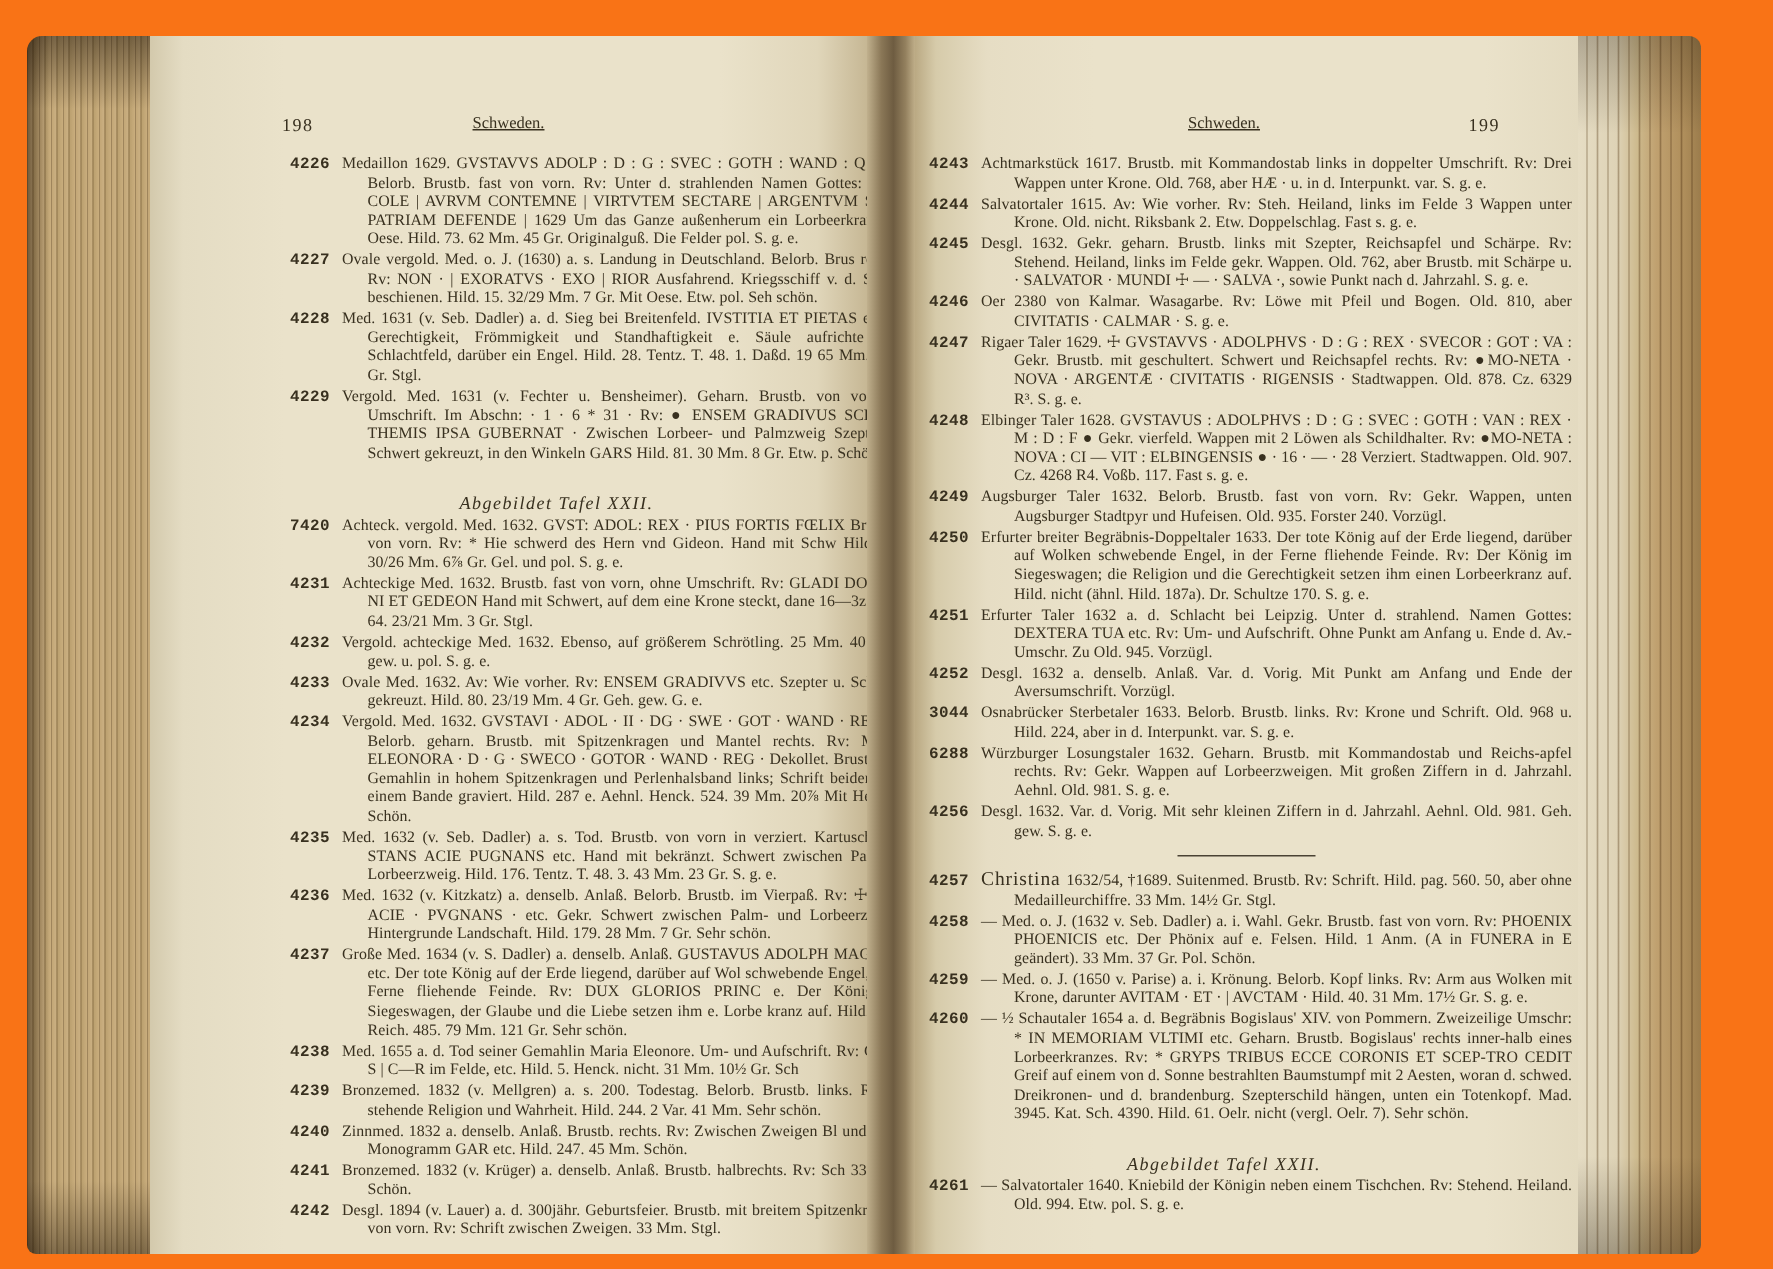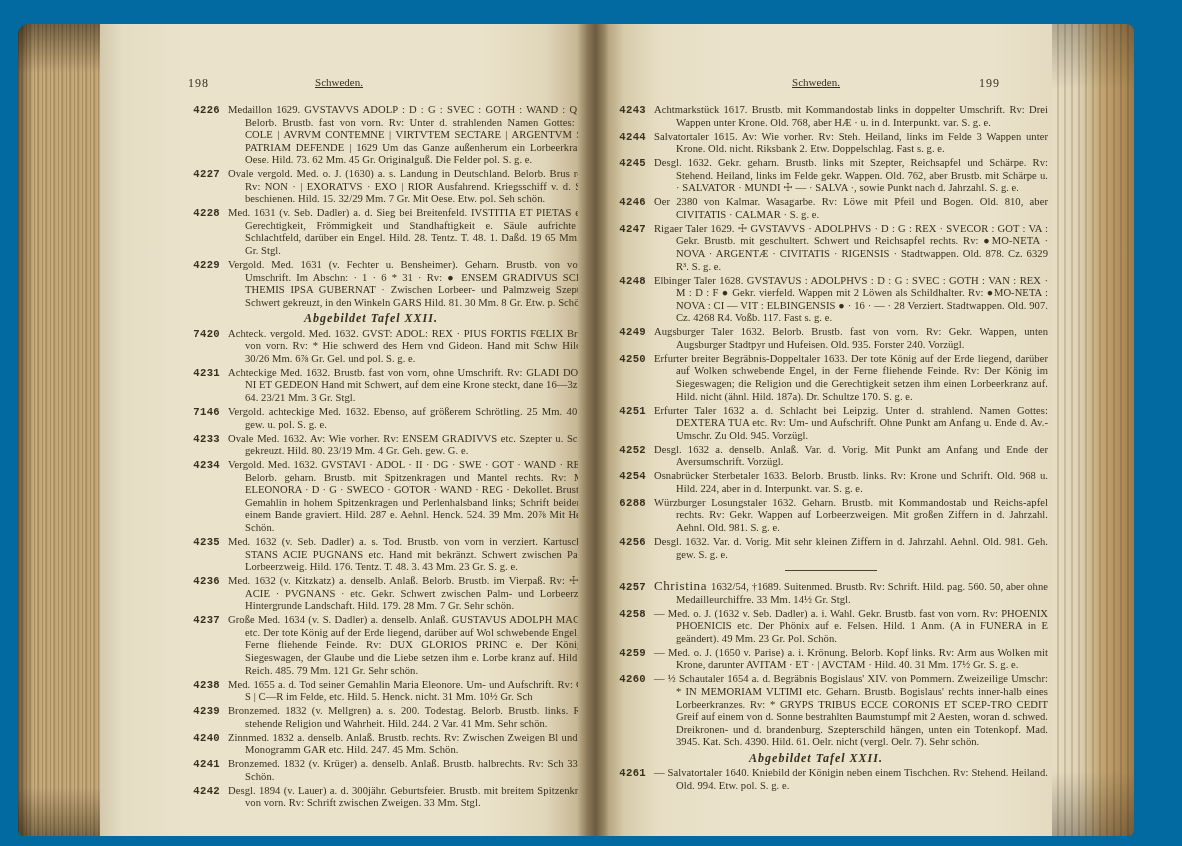--- a/index.html
+++ b/index.html
@@ -1,16 +1,16 @@
 <!DOCTYPE html>
 <html><head>
 <meta charset="utf-8">
 <style>
   html,body{margin:0;padding:0;background:#0a0807;}
-  #stage{position:relative;width:1182px;height:846px;background:#0369a1;overflow:hidden;
+  #stage{position:relative;width:1182px;height:846px;background:#f97316;overflow:hidden;
          font-family:"Liberation Serif","DejaVu Serif",serif;}
   
   .edge-left{position:absolute;left:18px;top:24px;width:82px;height:812px;border-radius:10px 0 0 6px;
     background:
       linear-gradient(180deg,rgba(20,10,0,.45) 0,rgba(0,0,0,0) 6%,rgba(0,0,0,0) 94%,rgba(20,10,0,.4) 100%),
       linear-gradient(90deg,rgba(30,15,0,.5) 0,rgba(0,0,0,0) 18%),
       repeating-linear-gradient(90deg,#8d744e 0px,#c4a878 1px,#c9ae80 3px,#977d52 4px,#bda271 5px,#c9ad7d 8px);}
   
   .edge-right{position:absolute;left:1052px;top:24px;width:82px;height:812px;border-radius:0 8px 6px 0;
     background:
@@ -35,21 +35,21 @@
     letter-spacing:.05px;}
   .page-left .entries{left:70px;width:432px;}
   .page-right .entries{left:4px;width:434px;}
   .entry{padding-left:75px;text-indent:-75px;margin-bottom:1.5px;}
   .page-right .entry{padding-left:62px;text-indent:-62px;}
   .entry-num{display:inline-block;width:50px;text-align:right;margin-right:8px;font-weight:bold;
     text-indent:0;letter-spacing:.3px;font-family:Liberation Mono, monospace;}
   .page-right .entry-num{width:32px;}
   .leadin{font-size:13px;letter-spacing:.6px;}
   .section-heading{text-align:center;font-style:italic;font-size:12px;letter-spacing:1px;
-    margin:3px 0 3px 0;padding-right:30px;font-weight:bold;}
+    margin:20px 0 3px 0;padding-right:30px;}
   .divider{border:0;border-top:1px solid #4a4234;width:92px;margin:9px auto 9px auto;}
 </style>
 </head>
 <body>
 
 <div id="stage">
   <div class="edge-left"></div>
   <div class="edge-right"></div>
 
   <div class="page page-left">
@@ -58,21 +58,21 @@
       <span class="rh-title">Schweden.</span>
     </div>
     <div class="entries">
         <div class="entry"><span class="entry-num">4226</span><span>Medaillon 1629. GVSTAVVS ADOLP : D : G : SVEC : GOTH : WAND : Q : RE Belorb. Brustb. fast von vorn. Rv: Unter d. strahlenden Namen Gottes: DEV COLE | AVRVM CONTEMNE | VIRTVTEM SECTARE | ARGENTVM SPER PATRIAM DEFENDE | 1629 Um das Ganze außenherum ein Lorbeerkran mit Oese. Hild. 73. 62 Mm. 45 Gr. Originalguß. Die Felder pol. S. g. e.</span></div>
         <div class="entry"><span class="entry-num">4227</span><span>Ovale vergold. Med. o. J. (1630) a. s. Landung in Deutschland. Belorb. Brus rechts. Rv: NON · | EXORATVS · EXO | RIOR Ausfahrend. Kriegsschiff v. d. Sonne beschienen. Hild. 15. 32/29 Mm. 7 Gr. Mit Oese. Etw. pol. Seh schön.</span></div>
         <div class="entry"><span class="entry-num">4228</span><span>Med. 1631 (v. Seb. Dadler) a. d. Sieg bei Breitenfeld. IVSTITIA ET PIETAS e. Die Gerechtigkeit, Frömmigkeit und Standhaftigkeit e. Säule aufrichte Rv: Schlachtfeld, darüber ein Engel. Hild. 28. Tentz. T. 48. 1. Daßd. 19 65 Mm. 58⅞ Gr. Stgl.</span></div>
         <div class="entry"><span class="entry-num">4229</span><span>Vergold. Med. 1631 (v. Fechter u. Bensheimer). Geharn. Brustb. von vorn, i. Umschrift. Im Abschn: · 1 · 6 * 31 · Rv: ● ENSEM GRADIVUS SCEPTR THEMIS IPSA GUBERNAT · Zwischen Lorbeer- und Palmzweig Szepter u. Schwert gekreuzt, in den Winkeln GARS Hild. 81. 30 Mm. 8 Gr. Etw. p. Schön.</span></div>
         <div class="section-heading">Abgebildet Tafel XXII.</div>
         <div class="entry"><span class="entry-num">7420</span><span>Achteck. vergold. Med. 1632. GVST: ADOL: REX · PIUS FORTIS FŒLIX Bru fast von vorn. Rv: * Hie schwerd des Hern vnd Gideon. Hand mit Schw Hild. 63. 30/26 Mm. 6⅞ Gr. Gel. und pol. S. g. e.</span></div>
         <div class="entry"><span class="entry-num">4231</span><span>Achteckige Med. 1632. Brustb. fast von vorn, ohne Umschrift. Rv: GLADI DOMI—NI ET GEDEON Hand mit Schwert, auf dem eine Krone steckt, dane 16—3z Hild. 64. 23/21 Mm. 3 Gr. Stgl.</span></div>
-        <div class="entry"><span class="entry-num">7146</span><span>Vergold. achteckige Med. 1632. Ebenso, auf größerem Schrötling. 25 Mm. 40 Geh. gew. u. pol. S. g. e.</span></div>
+        <div class="entry"><span class="entry-num">4232</span><span>Vergold. achteckige Med. 1632. Ebenso, auf größerem Schrötling. 25 Mm. 40 Geh. gew. u. pol. S. g. e.</span></div>
         <div class="entry"><span class="entry-num">4233</span><span>Ovale Med. 1632. Av: Wie vorher. Rv: ENSEM GRADIVVS etc. Szepter u. Schwert gekreuzt. Hild. 80. 23/19 Mm. 4 Gr. Geh. gew. G. e.</span></div>
         <div class="entry"><span class="entry-num">4234</span><span>Vergold. Med. 1632. GVSTAVI · ADOL · II · DG · SWE · GOT · WAND · REX 16 Belorb. geharn. Brustb. mit Spitzenkragen und Mantel rechts. Rv: MARI ELEONORA · D · G · SWECO · GOTOR · WAND · REG · Dekollet. Brustb. sei Gemahlin in hohem Spitzenkragen und Perlenhalsband links; Schrift beiders auf einem Bande graviert. Hild. 287 e. Aehnl. Henck. 524. 39 Mm. 20⅞ Mit Henkel. Schön.</span></div>
         <div class="entry"><span class="entry-num">4235</span><span>Med. 1632 (v. Seb. Dadler) a. s. Tod. Brustb. von vorn in verziert. Kartusch Rv: STANS ACIE PUGNANS etc. Hand mit bekränzt. Schwert zwischen Pal und Lorbeerzweig. Hild. 176. Tentz. T. 48. 3. 43 Mm. 23 Gr. S. g. e.</span></div>
         <div class="entry"><span class="entry-num">4236</span><span>Med. 1632 (v. Kitzkatz) a. denselb. Anlaß. Belorb. Brustb. im Vierpaß. Rv: ☩ STA ACIE · PVGNANS · etc. Gekr. Schwert zwischen Palm- und Lorbeerzweig. Hintergrunde Landschaft. Hild. 179. 28 Mm. 7 Gr. Sehr schön.</span></div>
         <div class="entry"><span class="entry-num">4237</span><span>Große Med. 1634 (v. S. Dadler) a. denselb. Anlaß. GUSTAVUS ADOLPH MAGNUS etc. Der tote König auf der Erde liegend, darüber auf Wol schwebende Engel, in d. Ferne fliehende Feinde. Rv: DUX GLORIOS PRINC e. Der König im Siegeswagen, der Glaube und die Liebe setzen ihm e. Lorbe kranz auf. Hild. 188. Reich. 485. 79 Mm. 121 Gr. Sehr schön.</span></div>
         <div class="entry"><span class="entry-num">4238</span><span>Med. 1655 a. d. Tod seiner Gemahlin Maria Eleonore. Um- und Aufschrift. Rv: G. R | S | C—R im Felde, etc. Hild. 5. Henck. nicht. 31 Mm. 10½ Gr. Sch</span></div>
         <div class="entry"><span class="entry-num">4239</span><span>Bronzemed. 1832 (v. Mellgren) a. s. 200. Todestag. Belorb. Brustb. links. Rv: D stehende Religion und Wahrheit. Hild. 244. 2 Var. 41 Mm. Sehr schön.</span></div>
         <div class="entry"><span class="entry-num">4240</span><span>Zinnmed. 1832 a. denselb. Anlaß. Brustb. rechts. Rv: Zwischen Zweigen Bl und gekr. Monogramm GAR etc. Hild. 247. 45 Mm. Schön.</span></div>
         <div class="entry"><span class="entry-num">4241</span><span>Bronzemed. 1832 (v. Krüger) a. denselb. Anlaß. Brustb. halbrechts. Rv: Sch 33 Mm. Schön.</span></div>
         <div class="entry"><span class="entry-num">4242</span><span>Desgl. 1894 (v. Lauer) a. d. 300jähr. Geburtsfeier. Brustb. mit breitem Spitzenkra fast von vorn. Rv: Schrift zwischen Zweigen. 33 Mm. Stgl.</span></div>
@@ -90,25 +90,25 @@
         <div class="entry"><span class="entry-num">4243</span><span>Achtmarkstück 1617. Brustb. mit Kommandostab links in doppelter Umschrift. Rv: Drei Wappen unter Krone. Old. 768, aber HÆ · u. in d. Interpunkt. var. S. g. e.</span></div>
         <div class="entry"><span class="entry-num">4244</span><span>Salvatortaler 1615. Av: Wie vorher. Rv: Steh. Heiland, links im Felde 3 Wappen unter Krone. Old. nicht. Riksbank 2. Etw. Doppelschlag. Fast s. g. e.</span></div>
         <div class="entry"><span class="entry-num">4245</span><span>Desgl. 1632. Gekr. geharn. Brustb. links mit Szepter, Reichsapfel und Schärpe. Rv: Stehend. Heiland, links im Felde gekr. Wappen. Old. 762, aber Brustb. mit Schärpe u. · SALVATOR · MUNDI ☩ — · SALVA ·, sowie Punkt nach d. Jahrzahl. S. g. e.</span></div>
         <div class="entry"><span class="entry-num">4246</span><span>Oer 2380 von Kalmar. Wasagarbe. Rv: Löwe mit Pfeil und Bogen. Old. 810, aber CIVITATIS · CALMAR · S. g. e.</span></div>
         <div class="entry"><span class="entry-num">4247</span><span>Rigaer Taler 1629. ☩ GVSTAVVS · ADOLPHVS · D : G : REX · SVECOR : GOT : VA : Gekr. Brustb. mit geschultert. Schwert und Reichsapfel rechts. Rv: ●MO-NETA · NOVA · ARGENTÆ · CIVITATIS · RIGENSIS · Stadtwappen. Old. 878. Cz. 6329 R³. S. g. e.</span></div>
         <div class="entry"><span class="entry-num">4248</span><span>Elbinger Taler 1628. GVSTAVUS : ADOLPHVS : D : G : SVEC : GOTH : VAN : REX · M : D : F ● Gekr. vierfeld. Wappen mit 2 Löwen als Schildhalter. Rv: ●MO-NETA : NOVA : CI — VIT : ELBINGENSIS ● · 16 · — · 28 Verziert. Stadtwappen. Old. 907. Cz. 4268 R4. Voßb. 117. Fast s. g. e.</span></div>
         <div class="entry"><span class="entry-num">4249</span><span>Augsburger Taler 1632. Belorb. Brustb. fast von vorn. Rv: Gekr. Wappen, unten Augsburger Stadtpyr und Hufeisen. Old. 935. Forster 240. Vorzügl.</span></div>
         <div class="entry"><span class="entry-num">4250</span><span>Erfurter breiter Begräbnis-Doppeltaler 1633. Der tote König auf der Erde liegend, darüber auf Wolken schwebende Engel, in der Ferne fliehende Feinde. Rv: Der König im Siegeswagen; die Religion und die Gerechtigkeit setzen ihm einen Lorbeerkranz auf. Hild. nicht (ähnl. Hild. 187a). Dr. Schultze 170. S. g. e.</span></div>
         <div class="entry"><span class="entry-num">4251</span><span>Erfurter Taler 1632 a. d. Schlacht bei Leipzig. Unter d. strahlend. Namen Gottes: DEXTERA TUA etc. Rv: Um- und Aufschrift. Ohne Punkt am Anfang u. Ende d. Av.-Umschr. Zu Old. 945. Vorzügl.</span></div>
         <div class="entry"><span class="entry-num">4252</span><span>Desgl. 1632 a. denselb. Anlaß. Var. d. Vorig. Mit Punkt am Anfang und Ende der Aversumschrift. Vorzügl.</span></div>
-        <div class="entry"><span class="entry-num">4254</span><span>Osnabrücker Sterbetaler 1633. Belorb. Brustb. links. Rv: Krone und Schrift. Old. 968 u. Hild. 224, aber in d. Interpunkt. var. S. g. e.</span></div>
+        <div class="entry"><span class="entry-num">3044</span><span>Osnabrücker Sterbetaler 1633. Belorb. Brustb. links. Rv: Krone und Schrift. Old. 968 u. Hild. 224, aber in d. Interpunkt. var. S. g. e.</span></div>
         <div class="entry"><span class="entry-num">6288</span><span>Würzburger Losungstaler 1632. Geharn. Brustb. mit Kommandostab und Reichs-apfel rechts. Rv: Gekr. Wappen auf Lorbeerzweigen. Mit großen Ziffern in d. Jahrzahl. Aehnl. Old. 981. S. g. e.</span></div>
         <div class="entry"><span class="entry-num">4256</span><span>Desgl. 1632. Var. d. Vorig. Mit sehr kleinen Ziffern in d. Jahrzahl. Aehnl. Old. 981. Geh. gew. S. g. e.</span></div>
         <hr class="divider">
         <div class="entry"><span class="entry-num">4257</span><span class="leadin">Christina </span><span>1632/54, †1689. Suitenmed. Brustb. Rv: Schrift. Hild. pag. 560. 50, aber ohne Medailleurchiffre. 33 Mm. 14½ Gr. Stgl.</span></div>
-        <div class="entry"><span class="entry-num">4258</span><span>— Med. o. J. (1632 v. Seb. Dadler) a. i. Wahl. Gekr. Brustb. fast von vorn. Rv: PHOENIX PHOENICIS etc. Der Phönix auf e. Felsen. Hild. 1 Anm. (A in FUNERA in E geändert). 49 Mm. 23 Gr. Pol. Schön.</span></div>
+        <div class="entry"><span class="entry-num">4258</span><span>— Med. o. J. (1632 v. Seb. Dadler) a. i. Wahl. Gekr. Brustb. fast von vorn. Rv: PHOENIX PHOENICIS etc. Der Phönix auf e. Felsen. Hild. 1 Anm. (A in FUNERA in E geändert). 33 Mm. 37 Gr. Pol. Schön.</span></div>
         <div class="entry"><span class="entry-num">4259</span><span>— Med. o. J. (1650 v. Parise) a. i. Krönung. Belorb. Kopf links. Rv: Arm aus Wolken mit Krone, darunter AVITAM · ET · | AVCTAM · Hild. 40. 31 Mm. 17½ Gr. S. g. e.</span></div>
         <div class="entry"><span class="entry-num">4260</span><span>— ½ Schautaler 1654 a. d. Begräbnis Bogislaus' XIV. von Pommern. Zweizeilige Umschr: * IN MEMORIAM VLTIMI etc. Geharn. Brustb. Bogislaus' rechts inner-halb eines Lorbeerkranzes. Rv: * GRYPS TRIBUS ECCE CORONIS ET SCEP-TRO CEDIT Greif auf einem von d. Sonne bestrahlten Baumstumpf mit 2 Aesten, woran d. schwed. Dreikronen- und d. brandenburg. Szepterschild hängen, unten ein Totenkopf. Mad. 3945. Kat. Sch. 4390. Hild. 61. Oelr. nicht (vergl. Oelr. 7). Sehr schön.</span></div>
         <div class="section-heading">Abgebildet Tafel XXII.</div>
         <div class="entry"><span class="entry-num">4261</span><span>— Salvatortaler 1640. Kniebild der Königin neben einem Tischchen. Rv: Stehend. Heiland. Old. 994. Etw. pol. S. g. e.</span></div>
       </div>
   </div>
 </div>
 
 </body></html>

